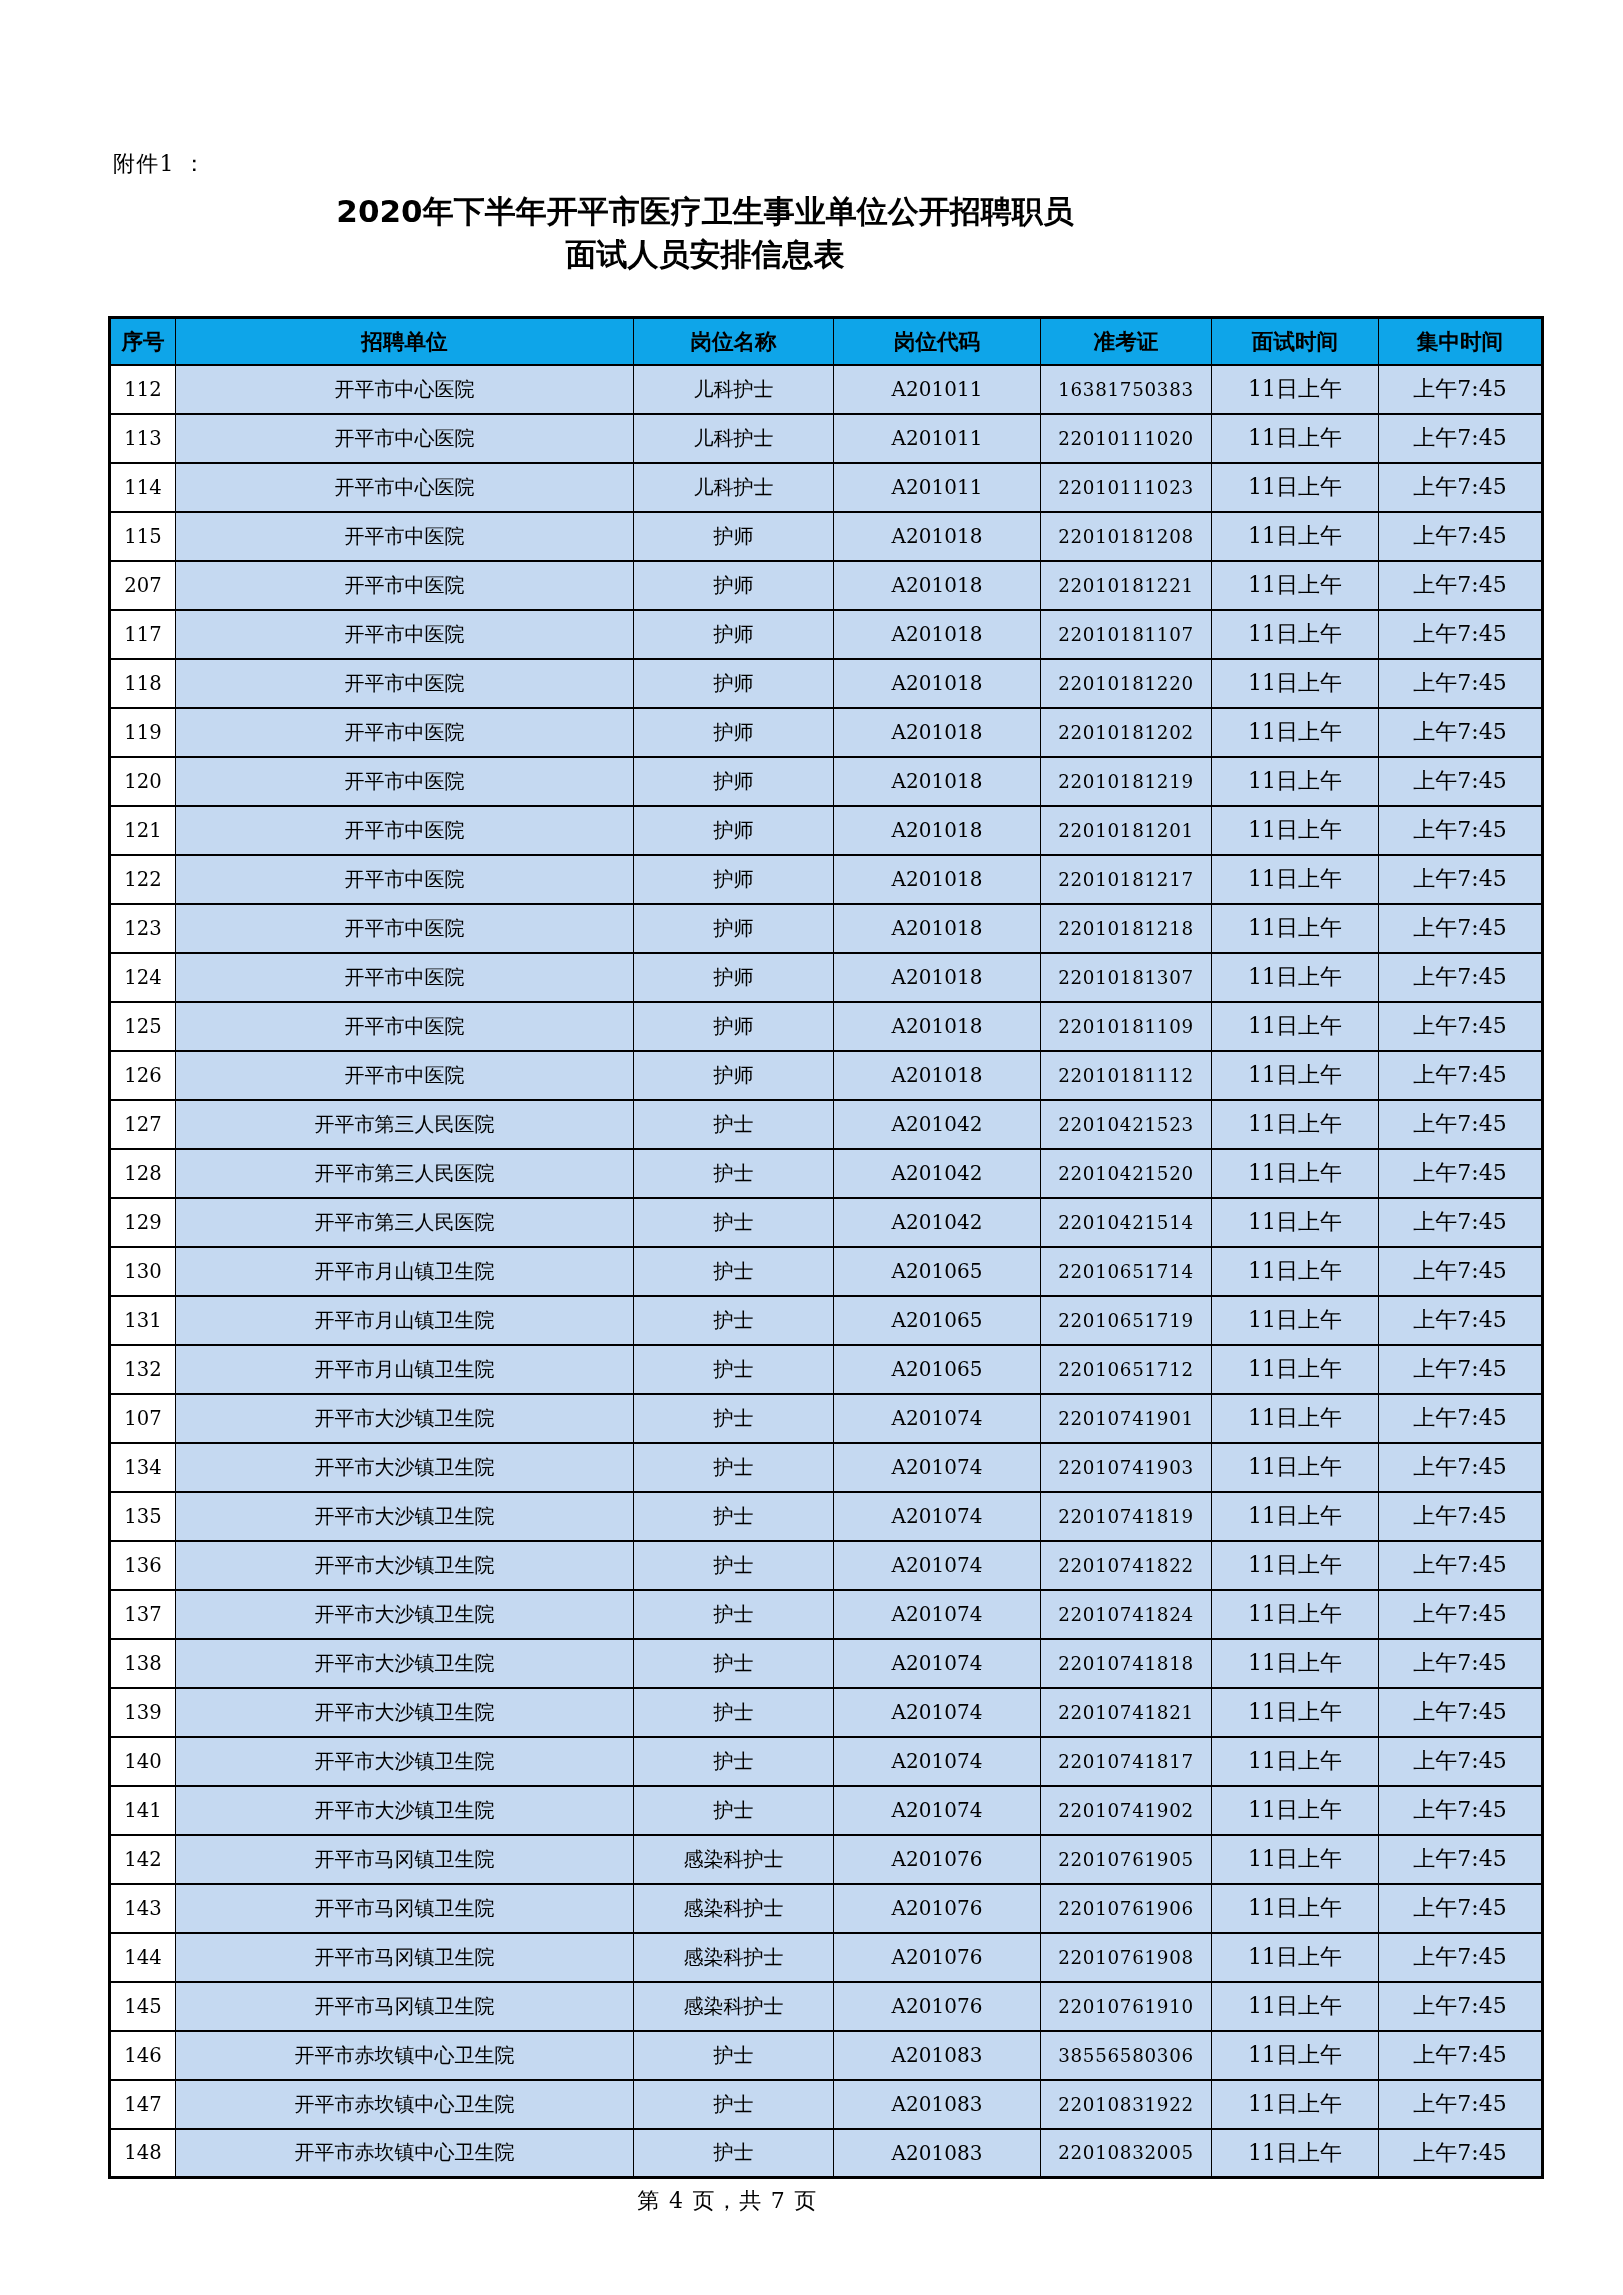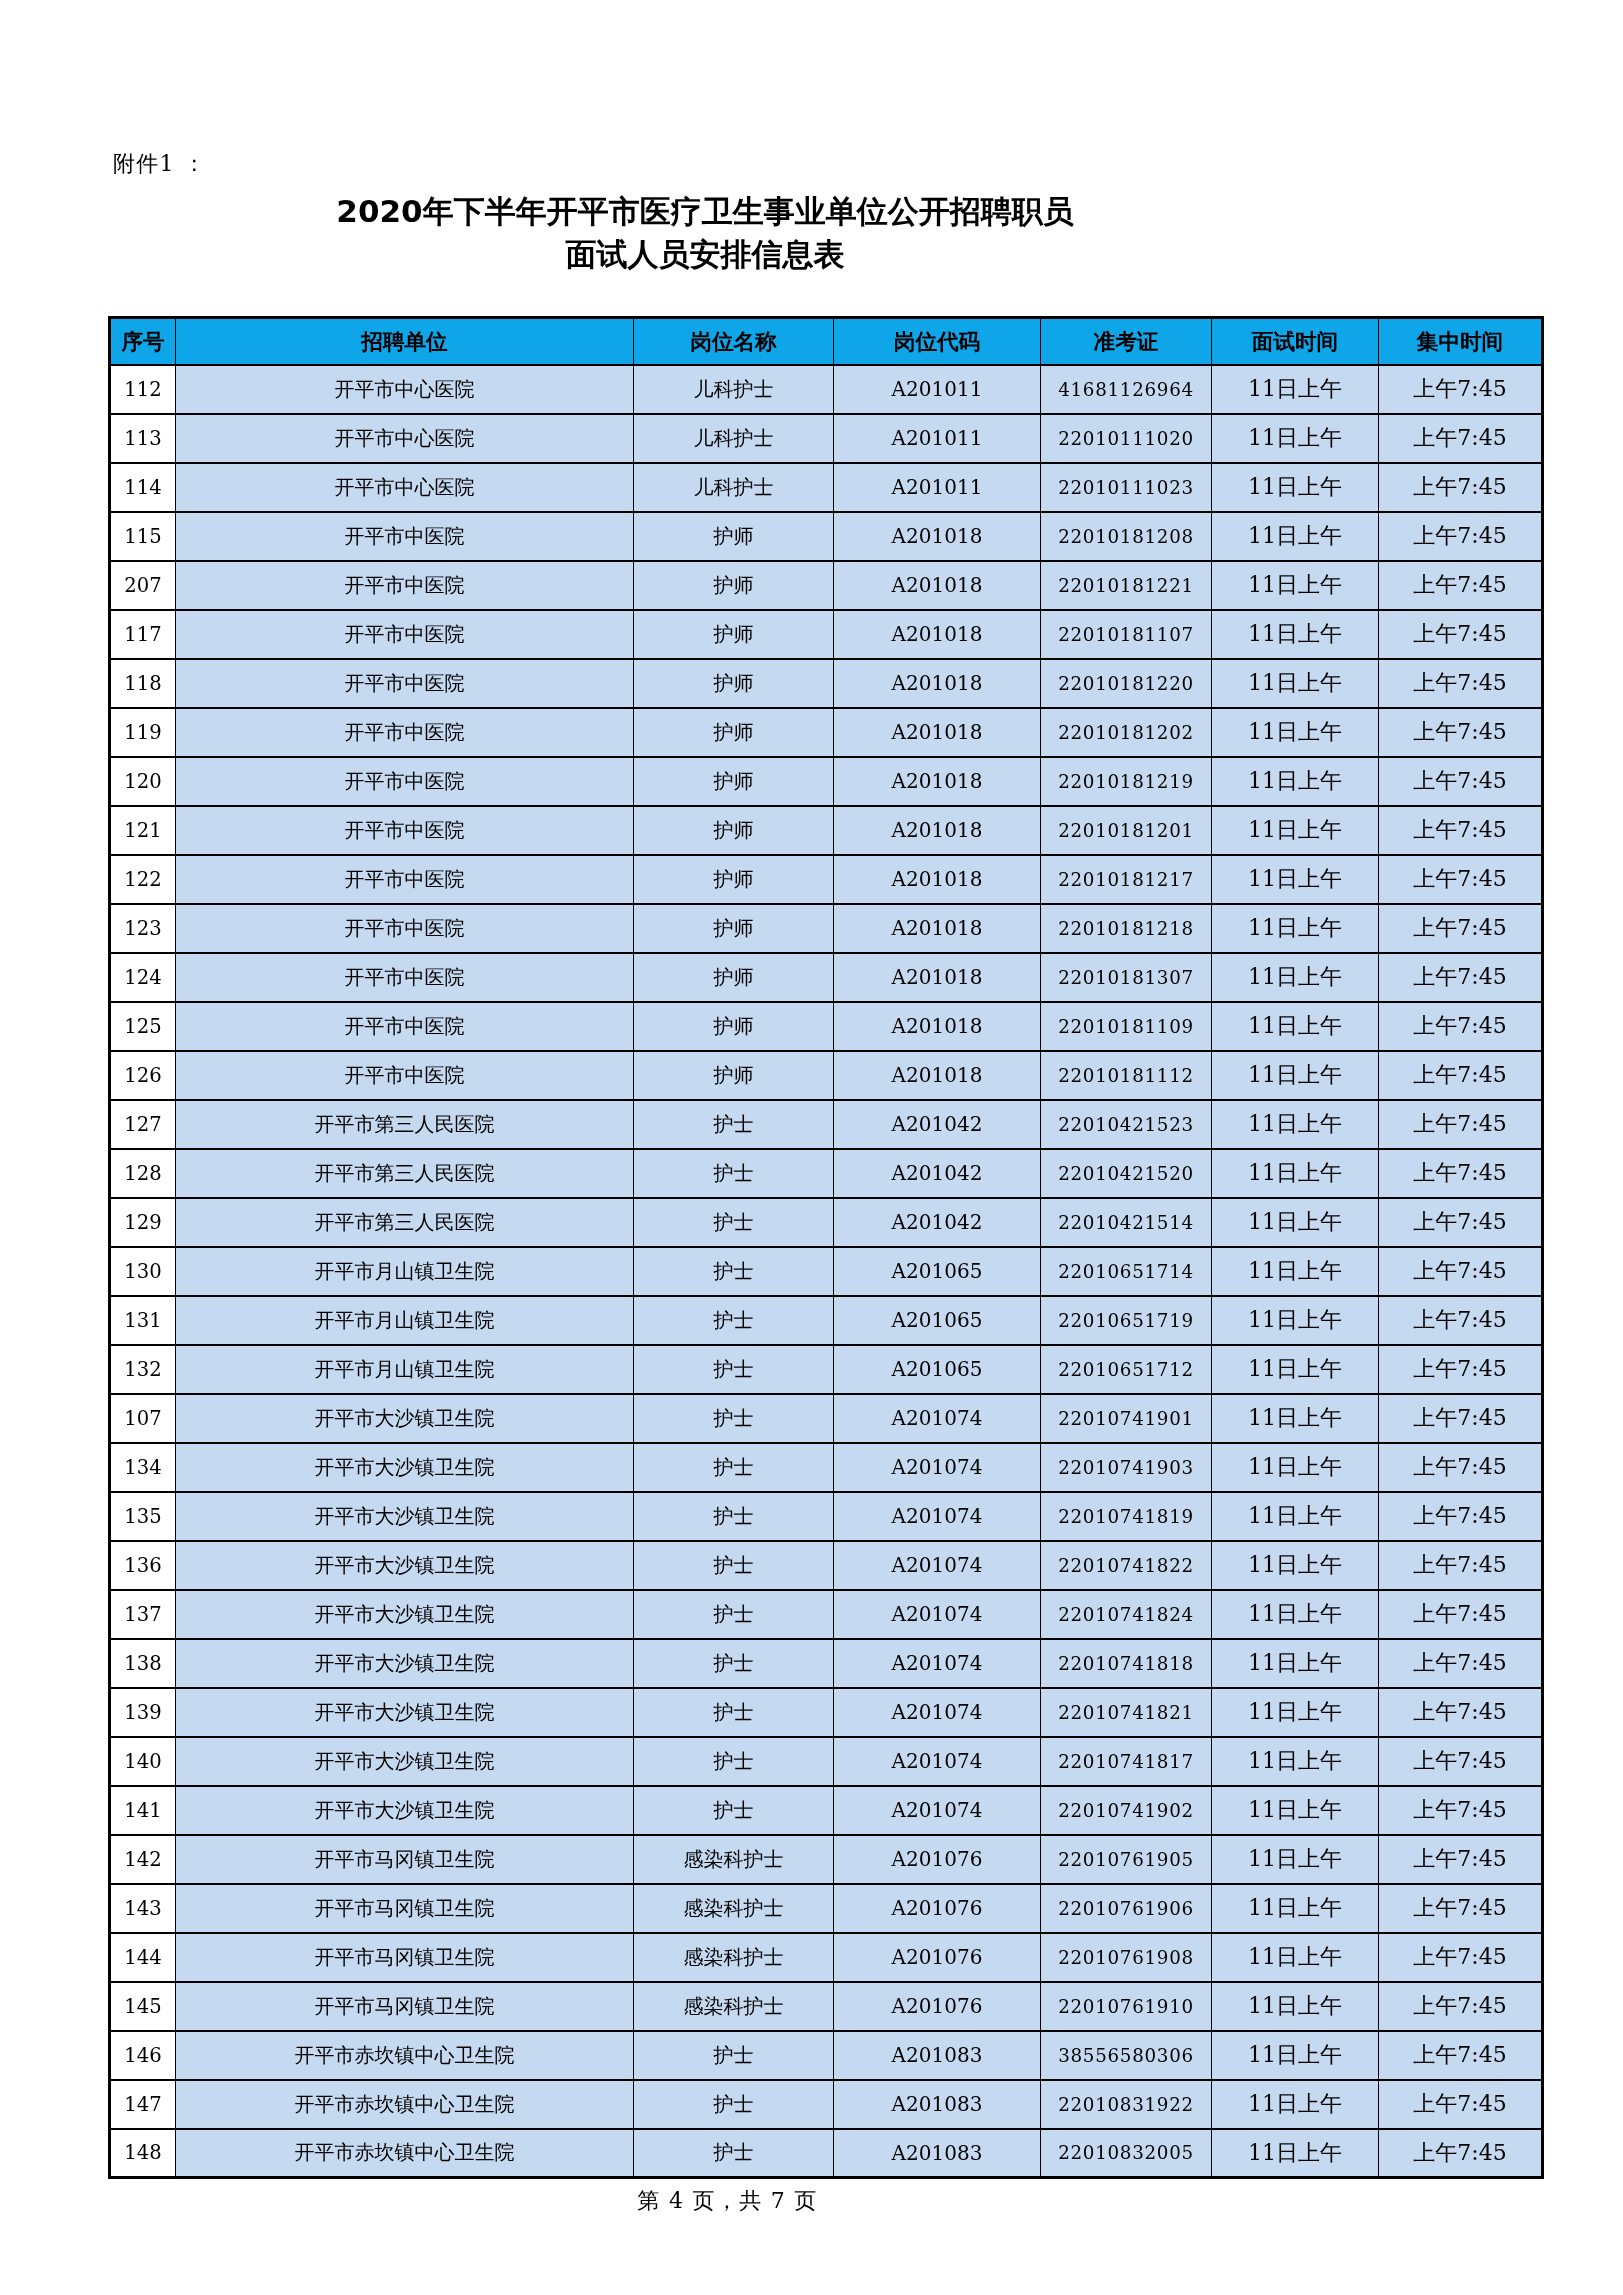--- a/index.html
+++ b/index.html
@@ -71,21 +71,21 @@
       <th>面试时间</th>
       <th>集中时间</th>
     </tr>
   </thead>
   <tbody id="roster-body">
       <tr>
         <td class="col-seq">112</td>
         <td class="col-unit">开平市中心医院</td>
         <td class="col-position">儿科护士</td>
         <td class="col-code">A201011</td>
-        <td class="col-ticket">41681126964</td>
+        <td class="col-ticket">16381750383</td>
         <td class="col-time">11日上午</td>
         <td class="col-gather">上午7:45</td>
       </tr>
       <tr>
         <td class="col-seq">113</td>
         <td class="col-unit">开平市中心医院</td>
         <td class="col-position">儿科护士</td>
         <td class="col-code">A201011</td>
         <td class="col-ticket">22010111020</td>
         <td class="col-time">11日上午</td>

